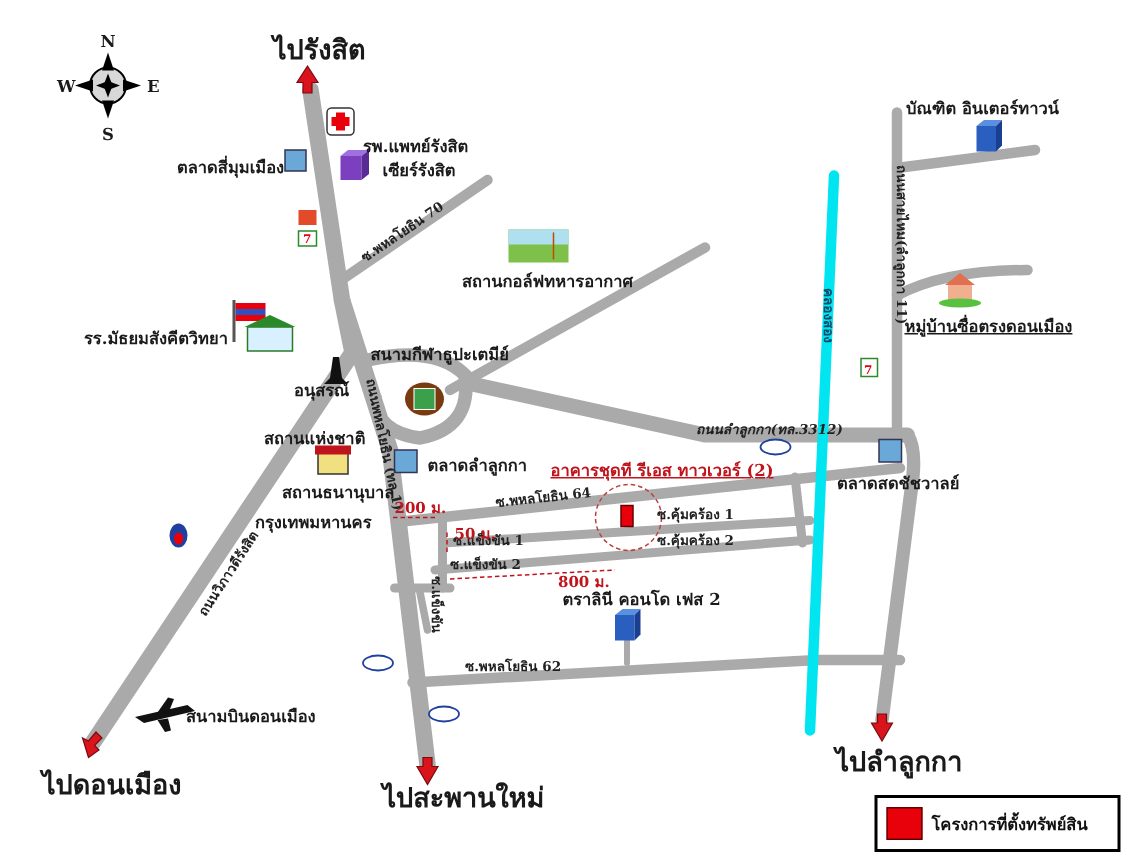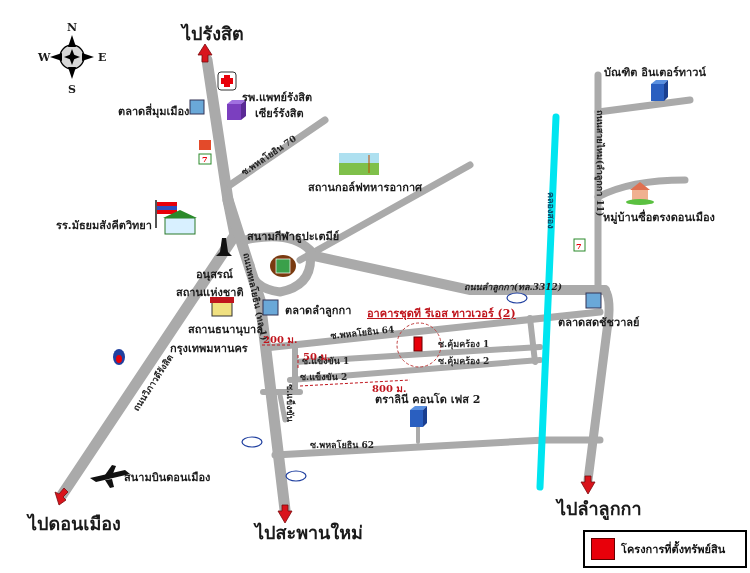--- a/index.html
+++ b/index.html
@@ -173,28 +173,28 @@
   <span class="lbl lbl-big" style="left:28px;top:515px;">ไปดอนเมือง</span>
   <span class="lbl lbl-big" style="left:255px;top:524px;">ไปสะพานใหม่</span>
   <span class="lbl lbl-big" style="left:557px;top:500px;">ไปลำลูกกา</span>
 
   <span class="lbl" style="left:242px;top:92px;">รพ.แพทย์รังสิต</span>
   <span class="lbl" style="left:118px;top:106px;">ตลาดสี่มุมเมือง</span>
   <span class="lbl" style="left:255px;top:108px;">เซียร์รังสิต</span>
   <span class="lbl" style="left:308px;top:182px;">สถานกอล์ฟทหารอากาศ</span>
   <span class="lbl" style="left:56px;top:220px;">รร.มัธยมสังคีตวิทยา</span>
   <span class="lbl" style="left:247px;top:231px;">สนามกีฬาธูปะเตมีย์</span>
-  <span class="lbl" style="left:196px;top:269px;">อนุสรณ์</span>
+  <span class="lbl" style="left:196px;top:255px;">อนุสรณ์</span>
   <span class="lbl" style="left:176px;top:287px;">สถานแห่งชาติ</span>
   <span class="lbl" style="left:188px;top:325px;font-family:Liberation Mono, monospace;">สถานธนานุบาล</span>
   <span class="lbl" style="left:170px;top:343px;">กรุงเทพมหานคร</span>
   <span class="lbl" style="left:285px;top:305px;">ตลาดลำลูกกา</span>
   <span class="lbl lbl-red" style="left:367px;top:308px;">อาคารชุดที รีเอส ทาวเวอร์ (2)</span>
   <span class="lbl" style="left:604px;top:67px;">บัณฑิต อินเตอร์ทาวน์</span>
-  <span class="lbl" style="left:603px;top:212px;">หมู่บ้านซื่อตรงดอนเมือง</span>
+  <span class="lbl" style="left:603px;top:212px;text-decoration:underline;">หมู่บ้านซื่อตรงดอนเมือง</span>
   <span class="lbl" style="left:558px;top:317px;">ตลาดสดชัชวาลย์</span>
   <span class="lbl" style="left:375px;top:394px;">ตราลินี คอนโด เฟส 2</span>
   <span class="lbl" style="left:124px;top:472px;">สนามบินดอนเมือง</span>
 
   <span class="road-lbl" style="left:240px;top:170px;transform:rotate(-34deg);">ซ.พหลโยธิน 70</span>
   <span class="road-lbl" style="left:250px;top:252px;transform:rotate(78deg);">ถนนพหลโยธิน (ทล.1)</span>
   <span class="road-lbl" style="left:132px;top:408px;transform:rotate(-57deg);">ถนนวิภาวดีรังสิต</span>
   <span class="road-lbl" style="left:464px;top:283px;font-style:italic;">ถนนลำลูกกา(ทล.3312)</span>
   <span class="road-lbl" style="left:330px;top:332px;transform:rotate(-6deg);">ซ.พหลโยธิน 64</span>
   <span class="road-lbl" style="left:438px;top:340px;">ซ.คุ้มคร้อง 1</span>

